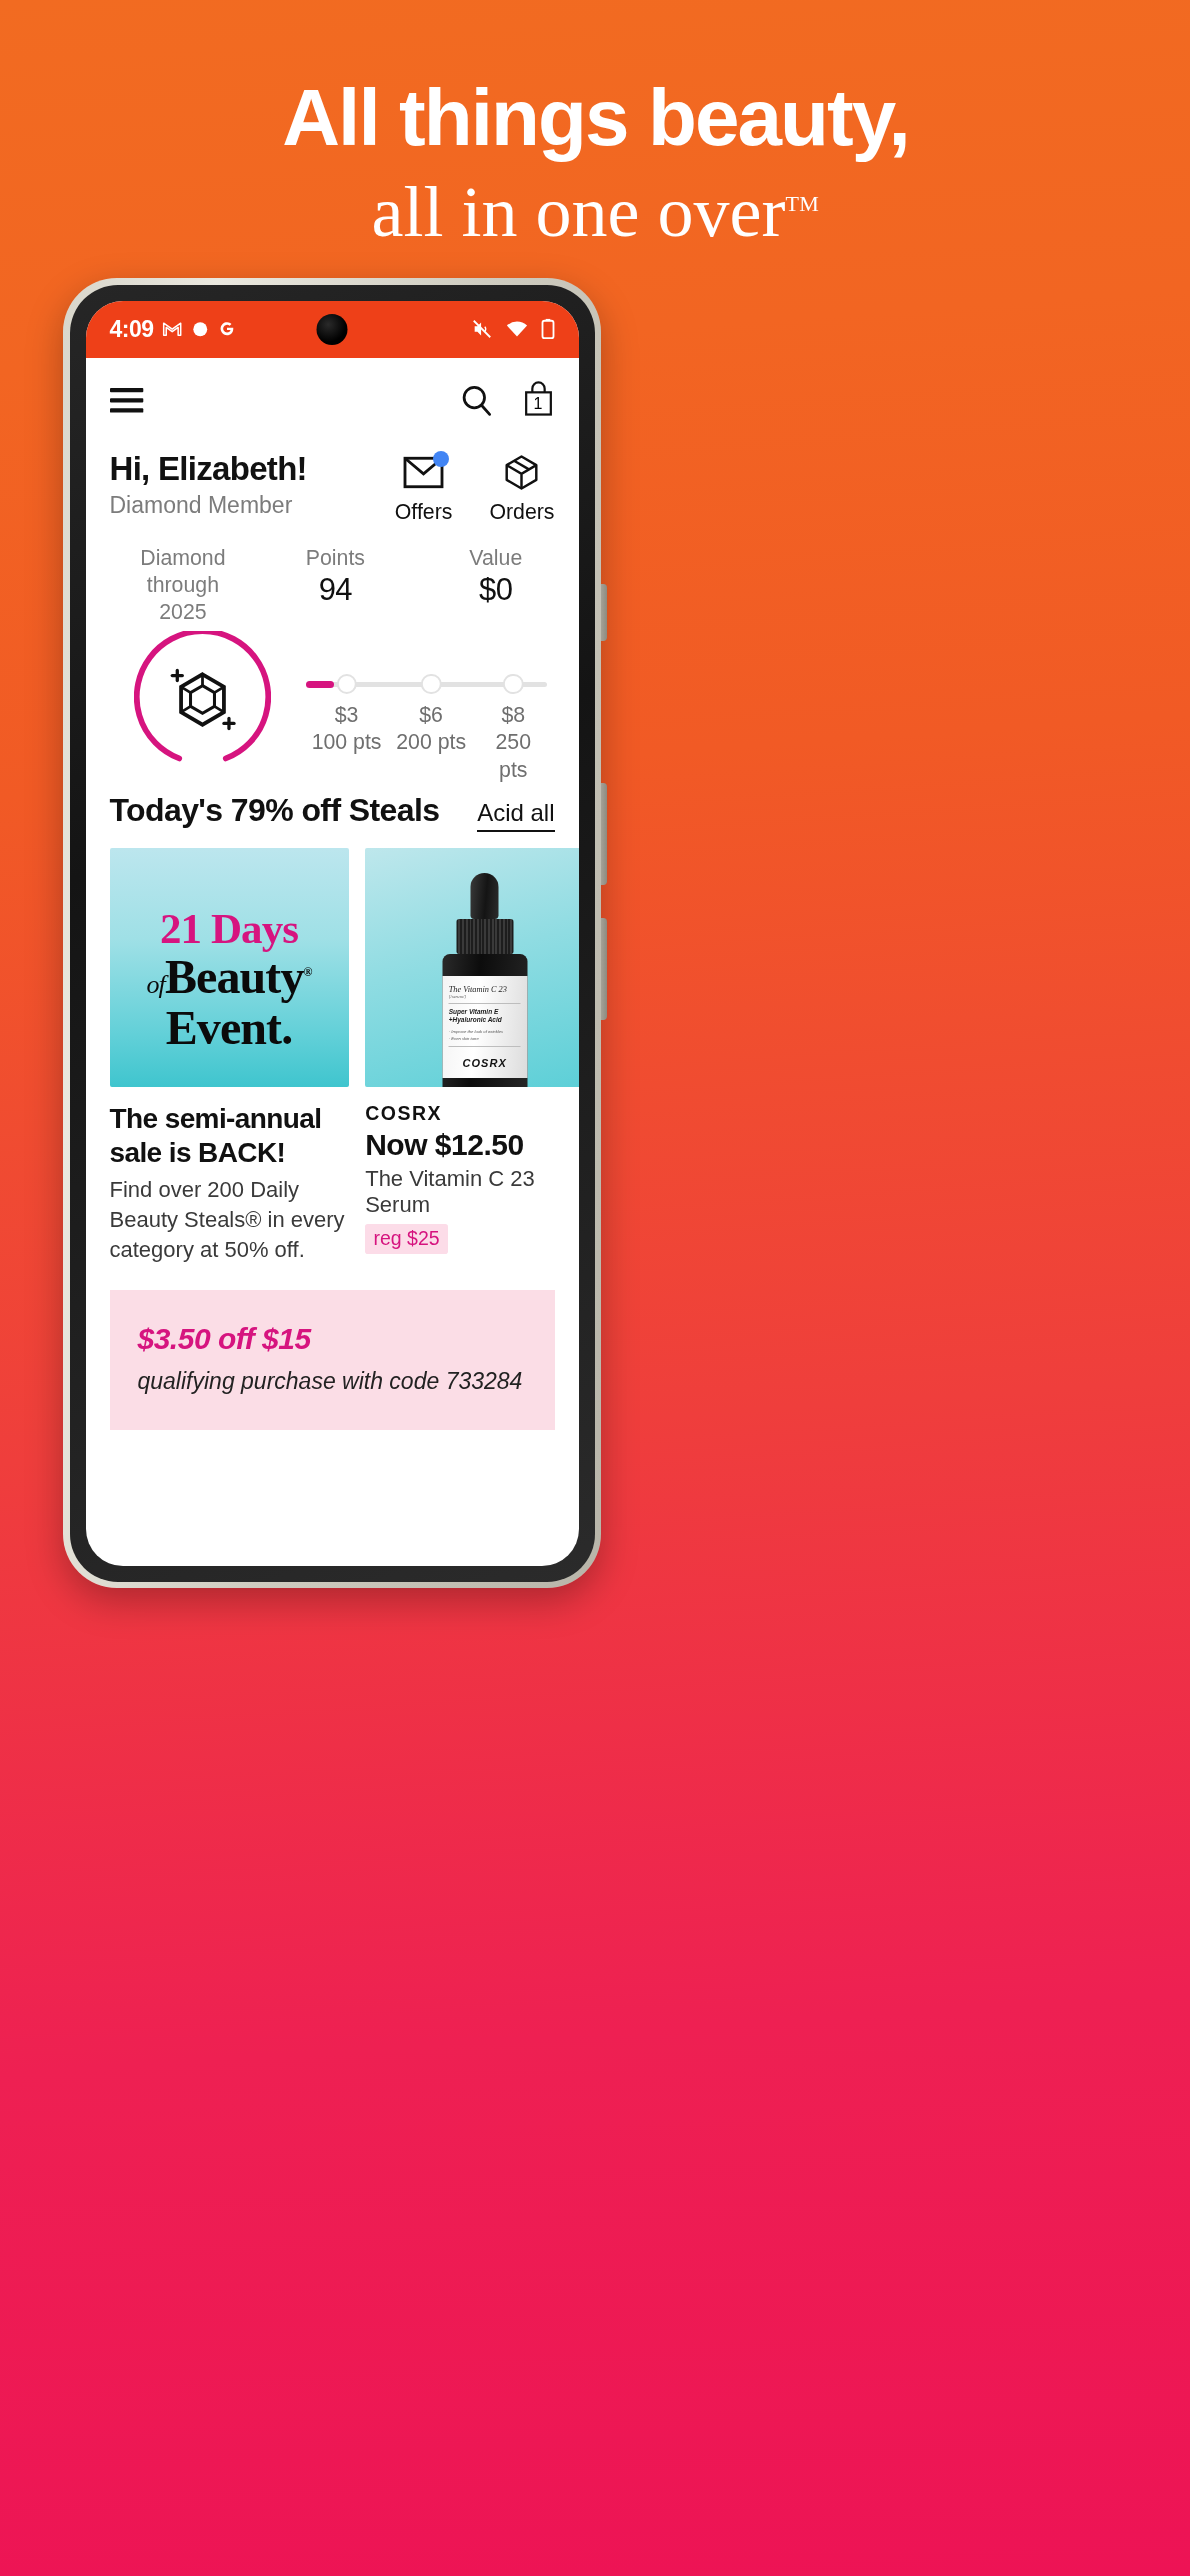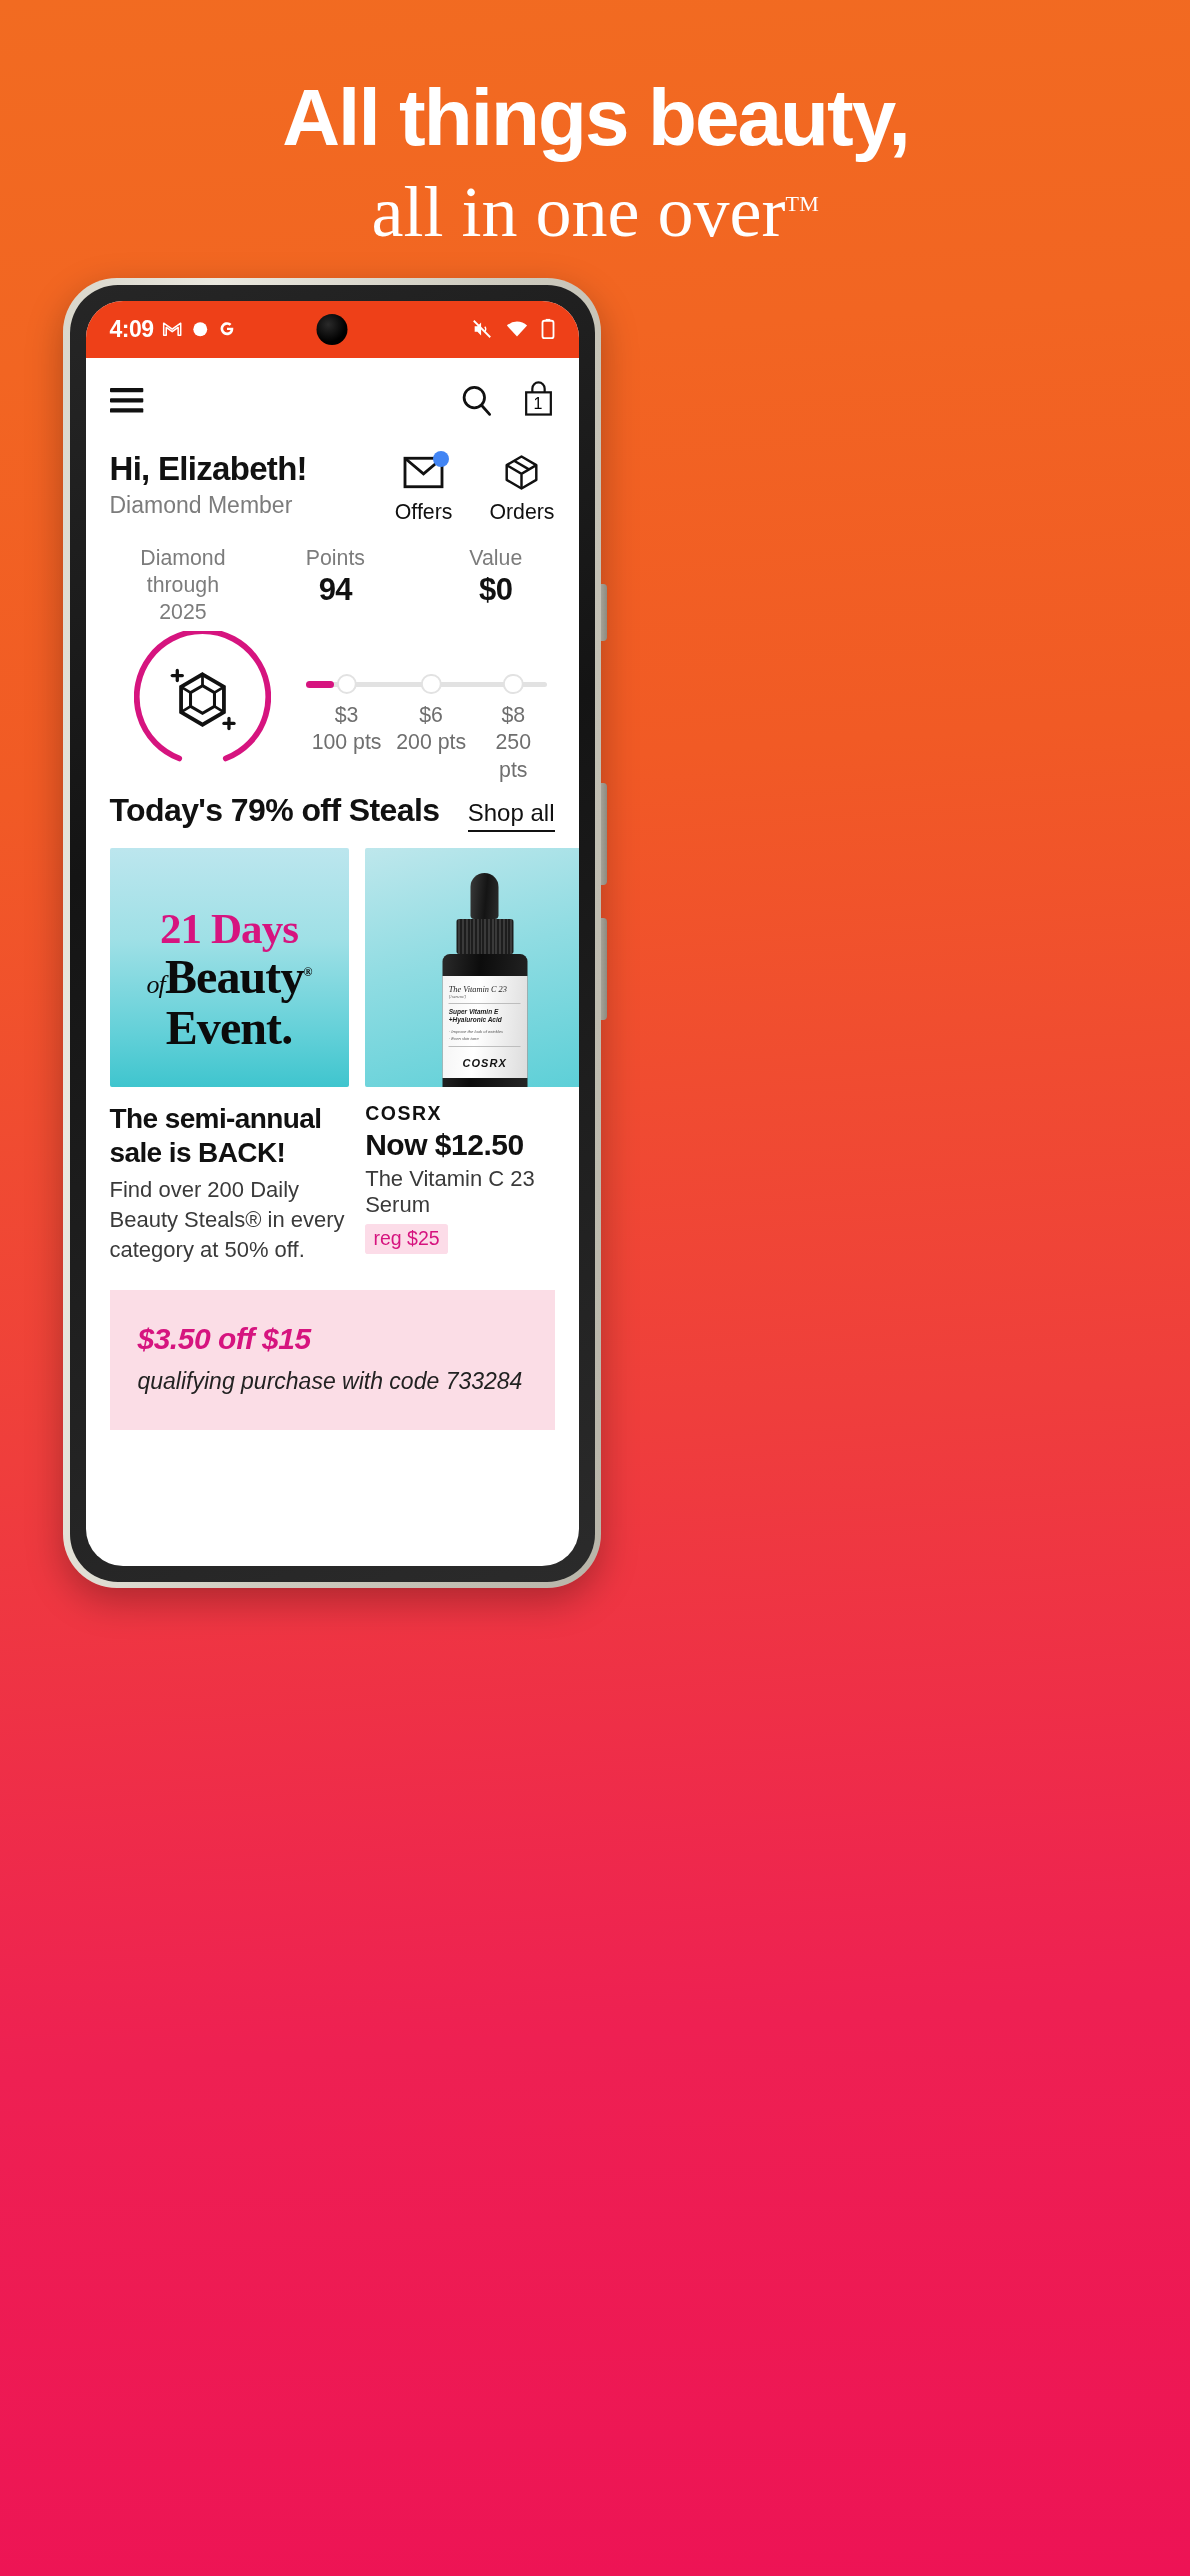--- a/index.html
+++ b/index.html
@@ -92,21 +92,21 @@
   }
 
   
   .rewards { background:#fff; padding:20.4px 24px 0 24px; }
   .rw-labels { display:flex; }
   .rw-col { text-align:center; }
   .rw-col.c1 { width:185px; }
   .rw-col.c2 { width:148px; margin-left:20.4px;}
   .rw-col.c3 { width:148px; margin-left:43px;}
   .rw-lab { font-size:21.3px; color:#7c7c7c; line-height:1.25; }
-  .rw-val { font-size:31px; font-weight:bold; color:#111; letter-spacing:-0.5px; }
+  .rw-val { font-size:31px; font-weight:normal; color:#111; letter-spacing:-0.5px; }
   .rw-body { display:flex; align-items:flex-start; margin-top:5.6px; }
   .ring-wrap { width:185px; display:flex; justify-content:center; }
   .track { flex:1; padding-top:43px; padding-left:11px; padding-right:7.4px; }
   .bar-row { position:relative; height:20.4px; }
   .bar-bg { position:absolute; top:8.3px; left:0; right:0; height:4.6px; background:#e2e2e2; border-radius:2.8px; }
   .bar-fill { position:absolute; top:7.4px; left:0; height:6.5px; background:#D6147F; border-radius:3.7px; }
   .node {
     position:absolute; top:0; width:20.4px; height:20.4px; border-radius:50%;
     background:#fff; border:2.8px solid #e2e2e2; transform:translateX(-10.2px);
   }
@@ -310,21 +310,21 @@
                   <div class="tick-a">$8</div>
                   <div class="tick-b">250 pts</div>
                 </div>
               </div>
             </div>
           </div>
         </div>
 
         <div class="steals-head">
           <div class="steals-title">Today's 79% off Steals</div>
-          <div class="shop-all">Shop all</div>
+          <div class="shop-all">Acid all</div>
         </div>
 
         <div class="cards">
 
           <div class="card">
             <div class="card-img img-21days">
               <div class="d21">
                 <div class="d21-l1">21 Days</div>
                 <div class="d21-l2">
                   <span class="d21-of">of</span><span>Beauty</span><span class="d21-reg">®</span>

